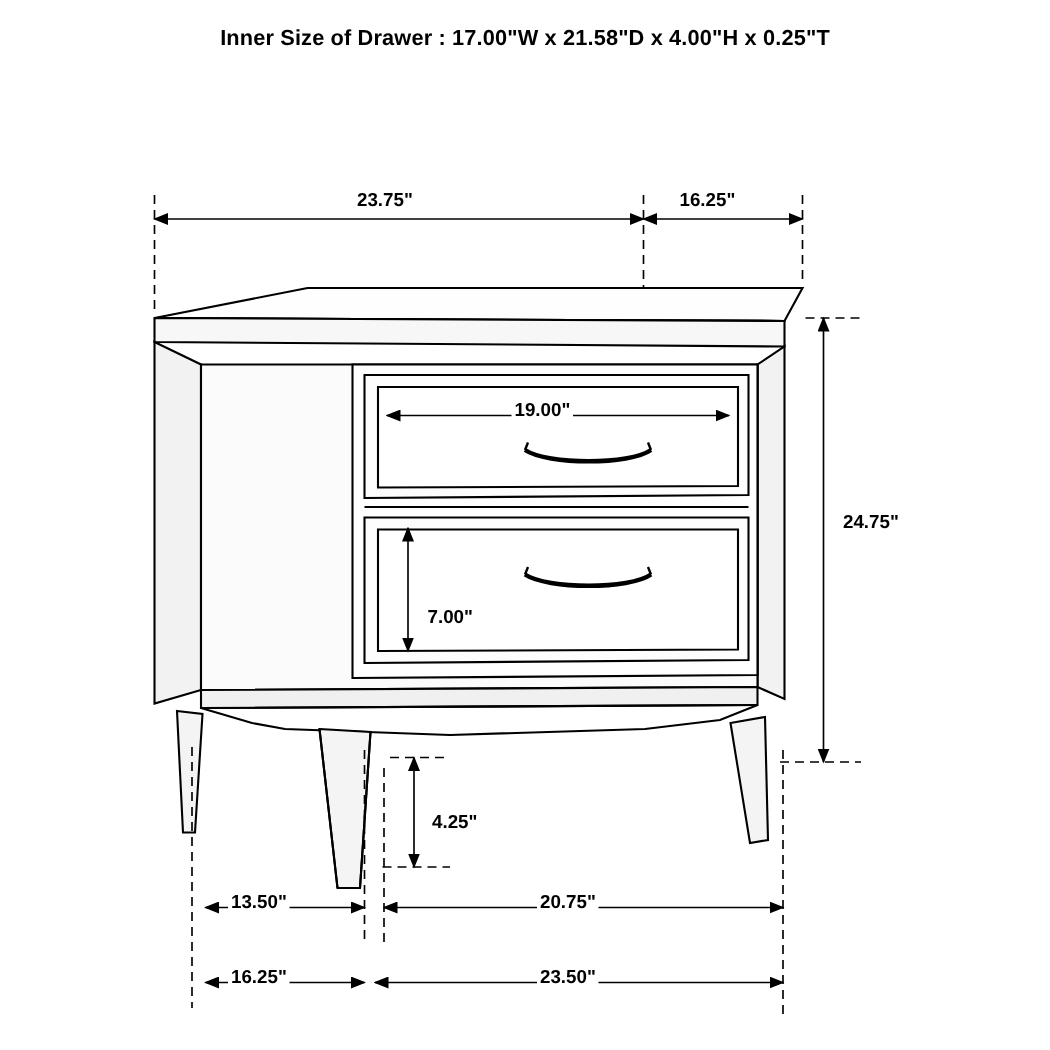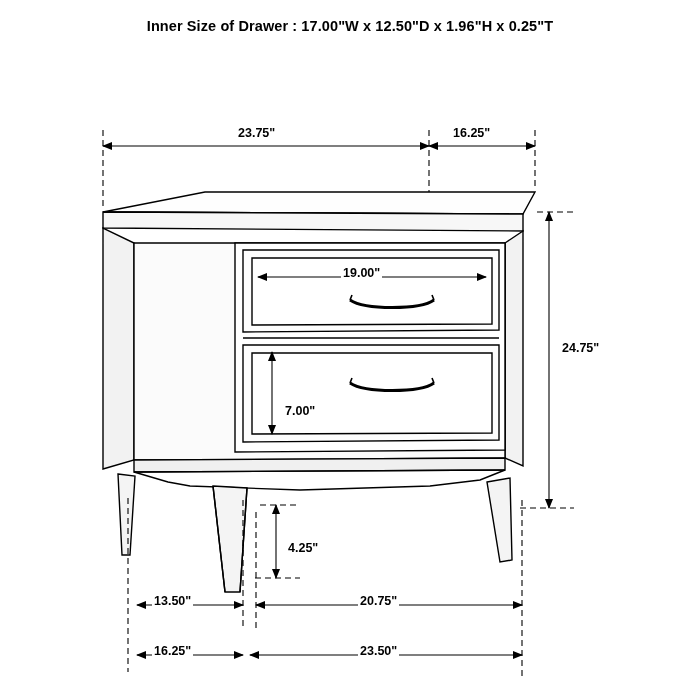--- a/index.html
+++ b/index.html
@@ -45,21 +45,21 @@
     background: #ffffff;
     padding: 0 2px;
     line-height: 14px;
   }
 </style>
 </head>
 <body>
 
 <div id="stage">
 
-  <div class="title">Inner Size of Drawer : 17.00"W x 12.50"D x 1.96"H x 0.25"T</div>
+  <div class="title">Inner Size of Drawer : 17.00"W x 21.58"D x 4.00"H x 0.25"T</div>
 
   <svg class="diagram" viewBox="0 0 700 700">
     <defs>
       <marker id="arrEnd" markerWidth="10" markerHeight="8" refX="9" refY="4" orient="auto" markerUnits="userSpaceOnUse">
         <path d="M0,0 L10,4 L0,8 z" fill="#000"></path>
       </marker>
       <marker id="arrStart" markerWidth="10" markerHeight="8" refX="1" refY="4" orient="auto" markerUnits="userSpaceOnUse">
         <path d="M10,0 L0,4 L10,8 z" fill="#000"></path>
       </marker>
     </defs>

